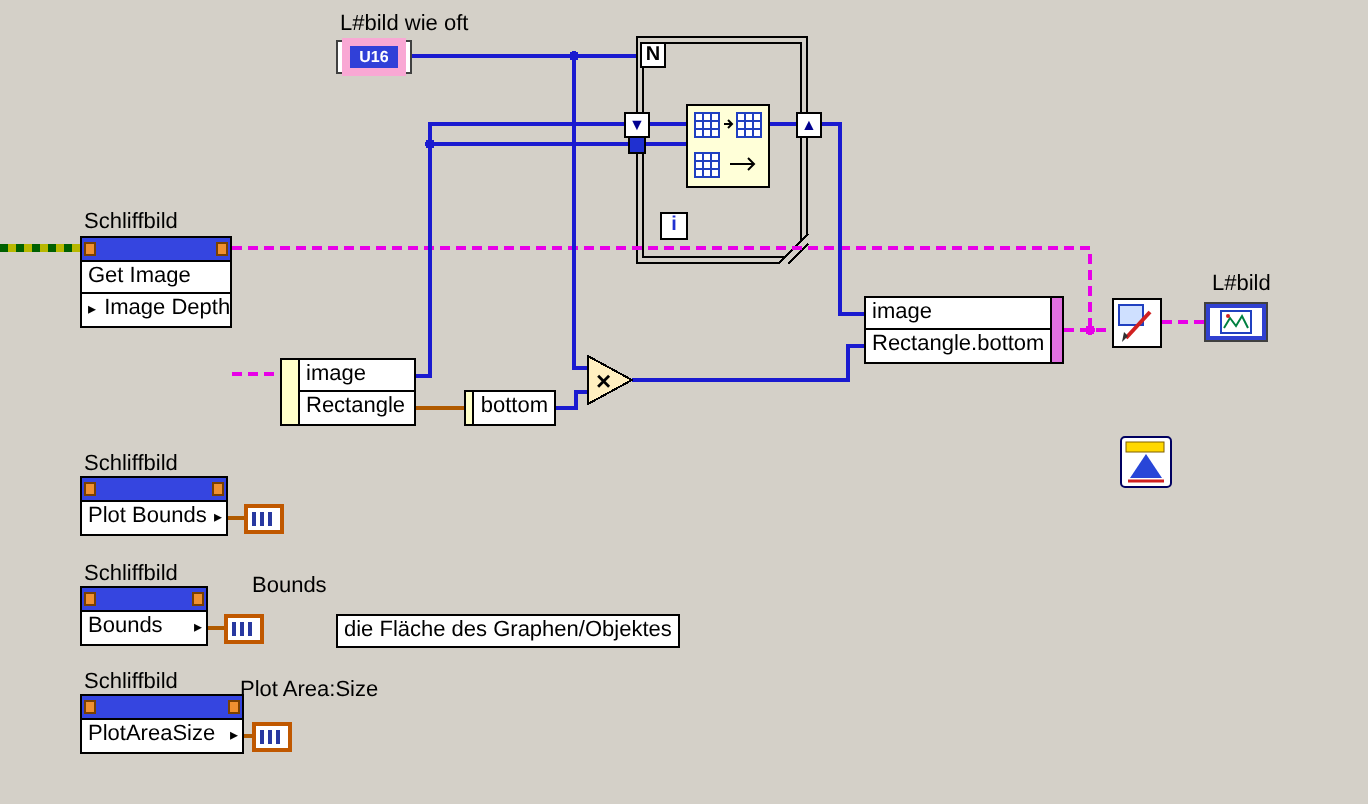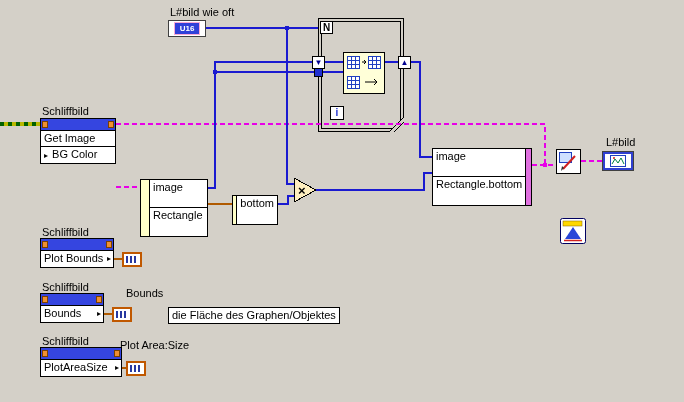--- a/index.html
+++ b/index.html
@@ -15,37 +15,37 @@
   .comment{background:#fff;border:1px solid #000;font-size:11px;line-height:13px;
            padding:1px 3px;white-space:nowrap;z-index:2}
   .sq{width:13px;height:13px;background:#fff;border:1px solid #000;font-size:10px;
       font-weight:bold;line-height:11px;text-align:center;z-index:2}
   .iterm{color:#2030d0}
   .sreg{width:13px;height:13px;background:#fff;border:1px solid #000;color:#000090;
         font-size:8px;line-height:12px;text-align:center;z-index:3}
   .tunnel{width:9px;height:9px;background:#2030d0;border:1px solid #000;z-index:3}
   .u16term{width:38px;height:17px;background:#fff;border:1px solid #404040;display:flex;
            align-items:center;justify-content:center;z-index:2}
-  .u16badge{background:#3040d8;border:1px solid #f9a8d4;color:#fff;font-size:8px;
+  .u16badge{background:#3040d8;border:4px solid #f9a8d4;color:#fff;font-size:8px;
             font-weight:bold;line-height:11px;padding:0 5px}
   .pnode{background:#fff;border:1px solid #000;z-index:2}
   .strip{height:12px;background:#3545e0;border-bottom:1px solid #000;display:flex;
          justify-content:space-between;align-items:center;padding:0 1px}
   .mark{width:6px;height:7px;background:#f09030;border:1px solid #7a4000}
   .prow{position:relative;height:16px;border-bottom:1px solid #000;font-size:11px;
         line-height:15px;padding:0 3px;white-space:nowrap;color:#000;background:#fff}
   .pnode .prow:last-child{border-bottom:none}
   .prow .arr{font-size:8px;margin-right:1px;color:#000}
   .prow .arr-r{position:absolute;right:2px;top:0;font-size:8px;line-height:15px;color:#000}
   .prow.pink{color:#e000e0}
   .ubundle{display:flex;background:#fff;border:1px solid #000;z-index:2}
   .ustrip{width:9px;background:#ffffc8;border-right:1px solid #000}
   .bstrip{width:9px;background:#e070e0;border-left:1px solid #000}
   .urows{flex:1}
-  .urow{height:28px;border-bottom:1px solid #000;font-size:11px;line-height:15px;
+  .urow{height:16px;border-bottom:1px solid #000;font-size:11px;line-height:15px;
         padding:0 3px;white-space:nowrap;background:#fff;color:#000}
   .urows .urow:last-child{border-bottom:none}
   .indterm{width:32px;height:20px;background:#fff;border:1px solid #404040;
            box-shadow:inset 0 0 0 2px #3040d0;display:flex;align-items:center;
            justify-content:center;z-index:2}
   .cterm{width:20px;height:15px;background:#fff;border:2px solid #c05800;display:flex;
          align-items:center;justify-content:center;z-index:2}
   .cterm i{display:block;width:12px;height:7px;
            background:repeating-linear-gradient(90deg,#2838a0 0 2px,#fff 2px 4px)}
 </style>
@@ -127,21 +127,21 @@
   <div class="pnode" style="left:40px;top:118px;width:76px">
     <div class="strip">
       <i class="mark"></i>
       <i class="mark"></i>
     </div>
     <div class="prow">
       <span>Get Image</span>
     </div>
     <div class="prow">
       <span class="arr">▸</span>
-      <span>BG Color</span>
+      <span>Image Depth</span>
     </div>
   </div>
 
   <div class="ubundle" style="left:140px;top:179px;width:68px">
     <div class="ustrip"></div>
     <div class="urows">
       <div class="urow">image</div>
       <div class="urow">Rectangle</div>
     </div>
   </div>

